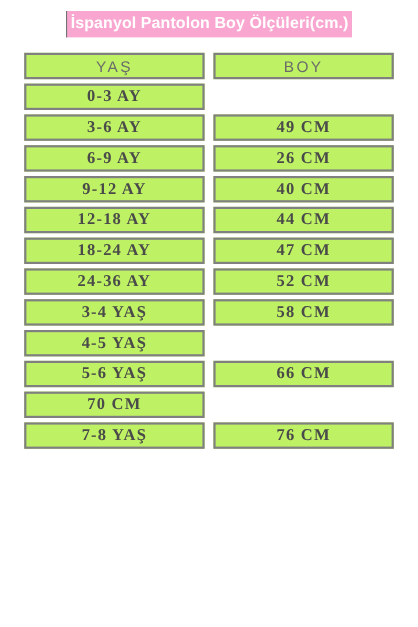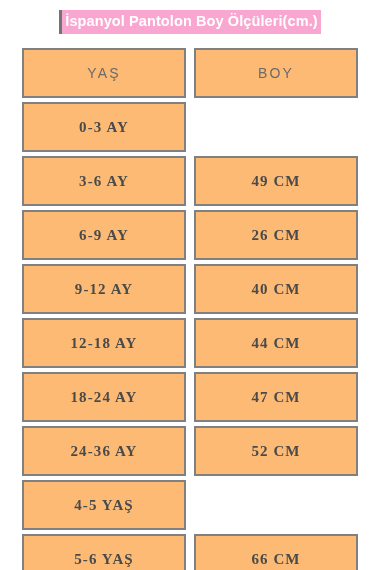--- a/index.html
+++ b/index.html
@@ -31,41 +31,41 @@
     line-height: 1;
   }
   .title-text {
     display: inline-block;
     background: #f9a7d0;
     color: #ffffff;
     font-size: 14.5px;
     font-weight: 700;
     letter-spacing: 0.1px;
     padding: 4px 3px 5px 3px;
-    border-left: 3px solid #737373;
+    border-left: 1px solid #737373;
     white-space: nowrap;
   }
 
   
   .table {
     position: absolute;
     left: 22px;
     top: 48px;
     width: 336px;
   }
   .row {
     display: flex;
     gap: 8px;
     margin-bottom: 4px;
   }
   .cell {
     box-sizing: border-box;
     border: 2px solid #808080;
-    background: #fdba74;
-    height: 50px;
+    background: #bef264;
+    height: 24px;
     display: flex;
     align-items: center;
     justify-content: center;
     text-align: center;
   }
   .cell.col-age  { width: 164px; }
   .cell.col-len  { width: 164px; text-align: center; }
 
   .row.header .cell {
     color: #6b6b6b;
@@ -119,20 +119,24 @@
         </div>
         <div class="row data">
           <div class="cell col-age">18-24 AY</div>
           <div class="cell col-len">47 CM</div>
         </div>
         <div class="row data">
           <div class="cell col-age">24-36 AY</div>
           <div class="cell col-len">52 CM</div>
         </div>
         <div class="row data">
+          <div class="cell col-age">3-4 YAŞ</div>
+          <div class="cell col-len">58 CM</div>
+        </div>
+        <div class="row data">
           <div class="cell col-age">4-5 YAŞ</div>
         </div>
         <div class="row data">
           <div class="cell col-age">5-6 YAŞ</div>
           <div class="cell col-len">66 CM</div>
         </div>
         <div class="row data">
           <div class="cell col-len">70 CM</div>
         </div>
         <div class="row data">

